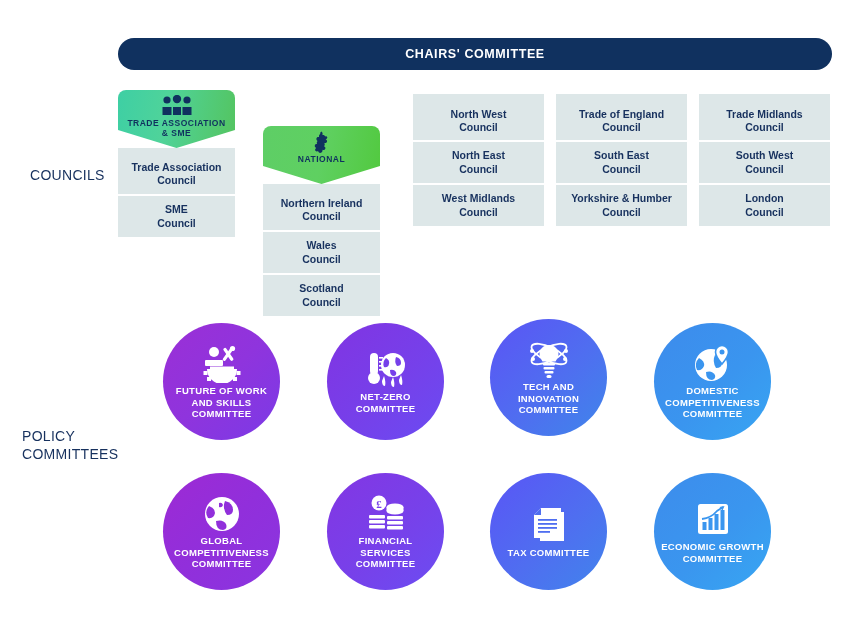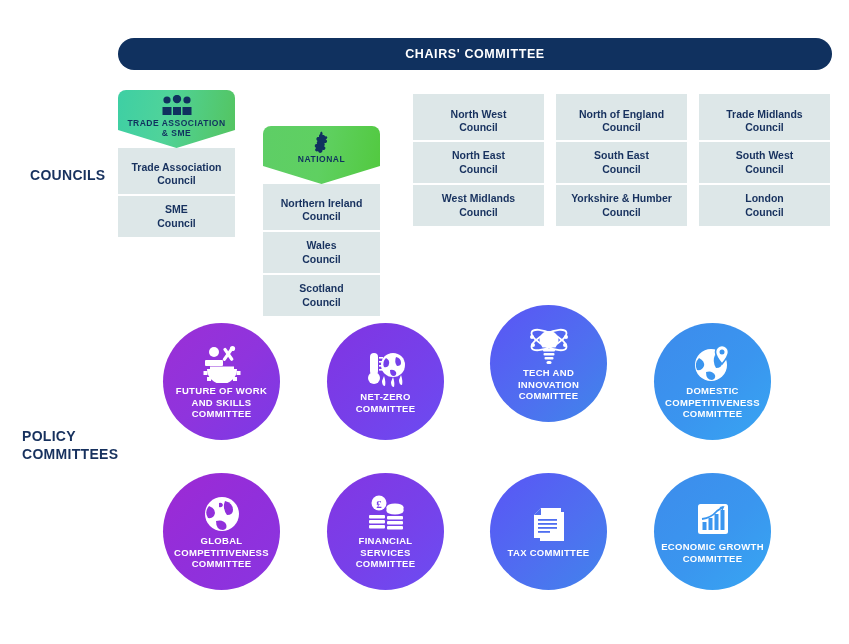--- a/index.html
+++ b/index.html
@@ -32,21 +32,21 @@
     color: #ffffff;
     font-size: 12.5px;
     font-weight: bold;
     letter-spacing: 0.6px;
   }
 
   
   .side-label {
     position: absolute;
     color: #17315e;
-    font-weight: bold;
+    font-weight: normal;
     font-size: 14px;
     letter-spacing: 0.3px;
     line-height: 1.25;
   }
   .side-label.councils { left: 30px; top: 167px; }
   .side-label.policy   { left: 22px; top: 428px; }
 
   
   .council-group {
     position: absolute;
@@ -172,21 +172,21 @@
     color: #ffffff;
     font-size: 9.5px;
     font-weight: bold;
     letter-spacing: 0.3px;
     line-height: 1.25;
     text-align: center;
     padding: 0 6px;
   }
   .c1 { left: 163px; top: 323px; background: linear-gradient(135deg, #9b2fd6 0%, #8f34dd 50%, #7b3ae6 100%); }
   .c2 { left: 327px; top: 323px; background: linear-gradient(135deg, #8134e2 0%, #7640ea 55%, #6a4cf2 100%); }
-  .c3 { left: 490px; top: 305px; background: linear-gradient(135deg, #5b54f5 0%, #4f6ef0 55%, #3f86ea 100%); }
+  .c3 { left: 490px; top: 319px; background: linear-gradient(135deg, #5b54f5 0%, #4f6ef0 55%, #3f86ea 100%); }
   .c4 { left: 654px; top: 323px; background: linear-gradient(135deg, #3d8bec 0%, #3a95ef 55%, #37a5f2 100%); }
   .c5 { left: 163px; top: 473px; background: linear-gradient(135deg, #9d2ad4 0%, #912fdb 50%, #8a35e0 100%); }
   .c6 { left: 327px; top: 473px; background: linear-gradient(135deg, #8336e3 0%, #7741ea 55%, #6b4df2 100%); }
   .c7 { left: 490px; top: 473px; background: linear-gradient(135deg, #5a55f6 0%, #4f6ef0 55%, #4184ec 100%); }
   .c8 { left: 654px; top: 473px; background: linear-gradient(135deg, #3d8cec 0%, #3a96ef 55%, #37a6f2 100%); }
 
   svg { display: block; }
 </style>
 </head>
 <body>
@@ -270,21 +270,21 @@
 </div>
 
 <div class="council-group group-regional">
   <div class="cells">
     <div class="cell-row">
       <div class="cell">
         <span>North West</span>
         <span>Council</span>
       </div>
       <div class="cell">
-        <span>North of England</span>
+        <span>Trade of England</span>
         <span>Council</span>
       </div>
       <div class="cell">
         <span>Trade Midlands</span>
         <span>Council</span>
       </div>
     </div>
     <div class="cell-row">
       <div class="cell">
         <span>North East</span>

